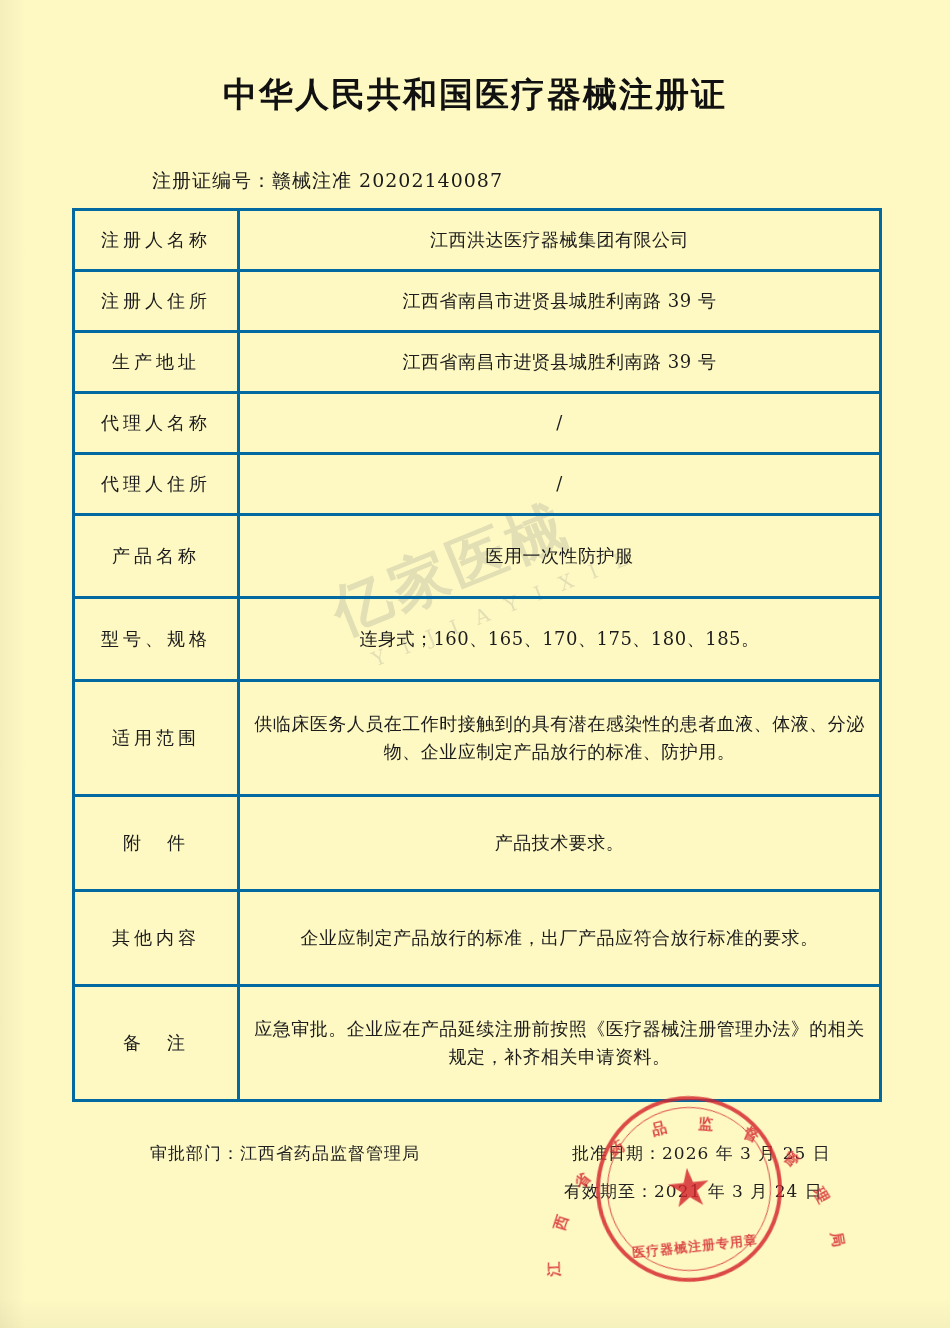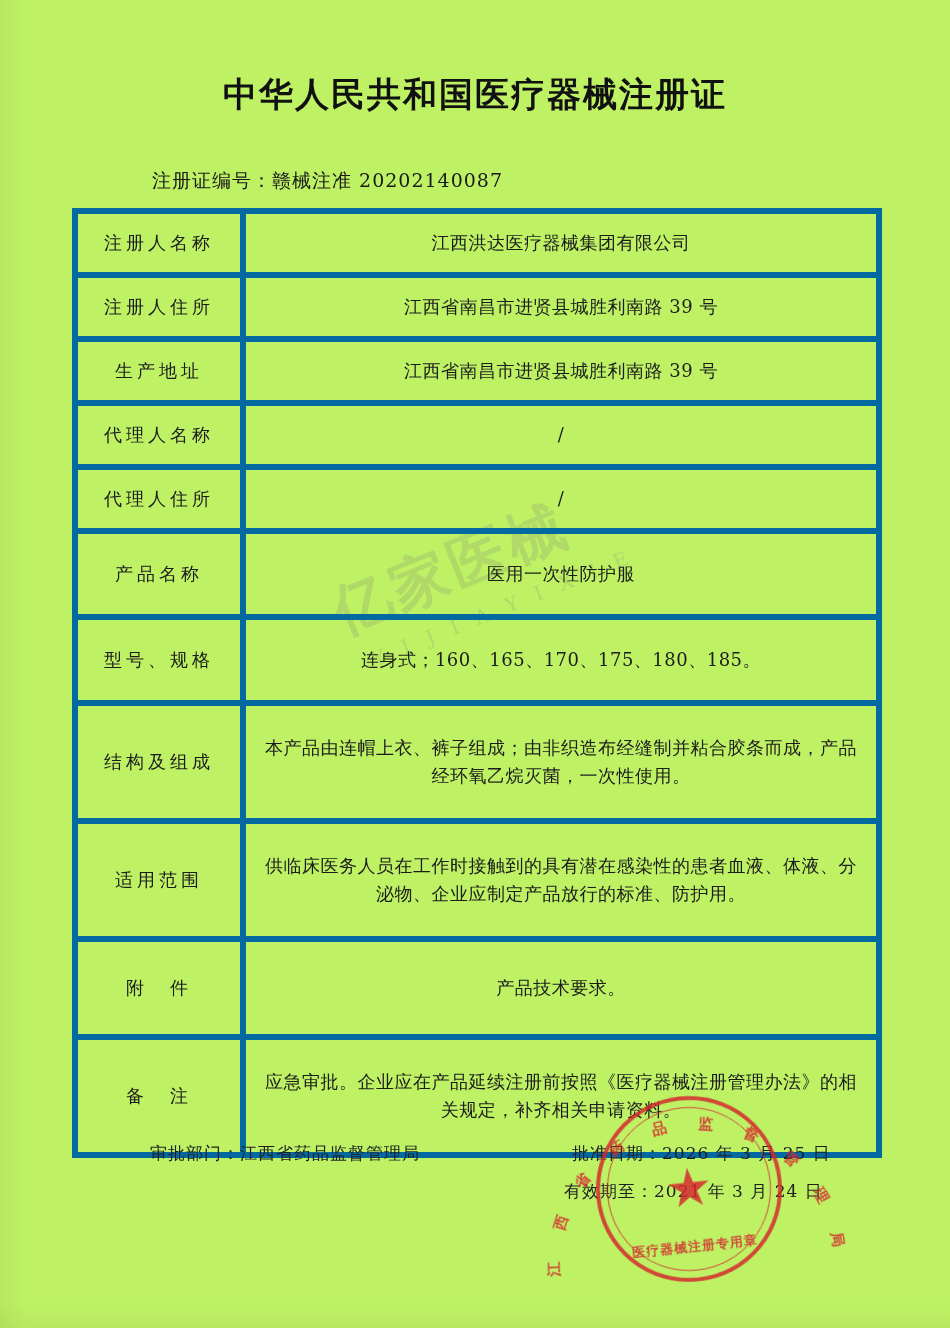--- a/index.html
+++ b/index.html
@@ -11,21 +11,21 @@
     width: 950px;
     height: 1328px;
     position: relative;
     font-family: "DejaVu Serif", "Liberation Serif", serif;
     color: #1a1a1a;
     overflow: hidden;
   }
   .page {
     position: absolute;
     inset: 0;
-    background: #bef264;
+    background: #fef9c3;
   }
 
   
   .doc-title {
     position: absolute;
     top: 72px;
     left: 0;
     width: 950px;
     text-align: center;
     font-size: 34px;
@@ -49,21 +49,21 @@
   
   .cert-table {
     position: absolute;
     top: 208px;
     left: 72px;
     width: 810px;
     border-collapse: collapse;
     table-layout: fixed;
   }
   .cert-table td {
-    border: 6px solid #0369a1;
+    border: 3px solid #0369a1;
     vertical-align: middle;
     padding: 10px 12px;
     font-size: 18px;
     line-height: 1.55;
     color: #1c1c1c;
   }
   .cert-table td.label {
     width: 150px;
     text-align: center;
     letter-spacing: 4px;
@@ -240,30 +240,30 @@
       </tr>
       <tr class="row-h2">
         <td class="label label-sparse">产品名称</td>
         <td class="value">医用一次性防护服</td>
       </tr>
       <tr class="row-h2">
         <td class="label">型号、规格</td>
         <td class="value">连身式；160、165、170、175、180、185。</td>
       </tr>
       <tr class="row-h3">
-        <td class="label">结构及组成</td>
-        <td class="value">本产品由连帽上衣、裤子组成；由非织造布经缝制并粘合胶条而成，产品经环氧乙烷灭菌，一次性使用。</td>
-      </tr>
-      <tr class="row-h3">
         <td class="label label-sparse">适用范围</td>
         <td class="value">供临床医务人员在工作时接触到的具有潜在感染性的患者血液、体液、分泌物、企业应制定产品放行的标准、防护用。</td>
       </tr>
       <tr class="row-h4">
         <td class="label">附　件</td>
         <td class="value">产品技术要求。</td>
+      </tr>
+      <tr class="row-h4">
+        <td class="label">其他内容</td>
+        <td class="value">企业应制定产品放行的标准，出厂产品应符合放行标准的要求。</td>
       </tr>
       <tr class="row-h3">
         <td class="label">备　注</td>
         <td class="value">应急审批。企业应在产品延续注册前按照《医疗器械注册管理办法》的相关规定，补齐相关申请资料。</td>
       </tr>
     </tbody>
   </table>
 
   <div class="footer">
     <div class="dept">审批部门：江西省药品监督管理局</div>

